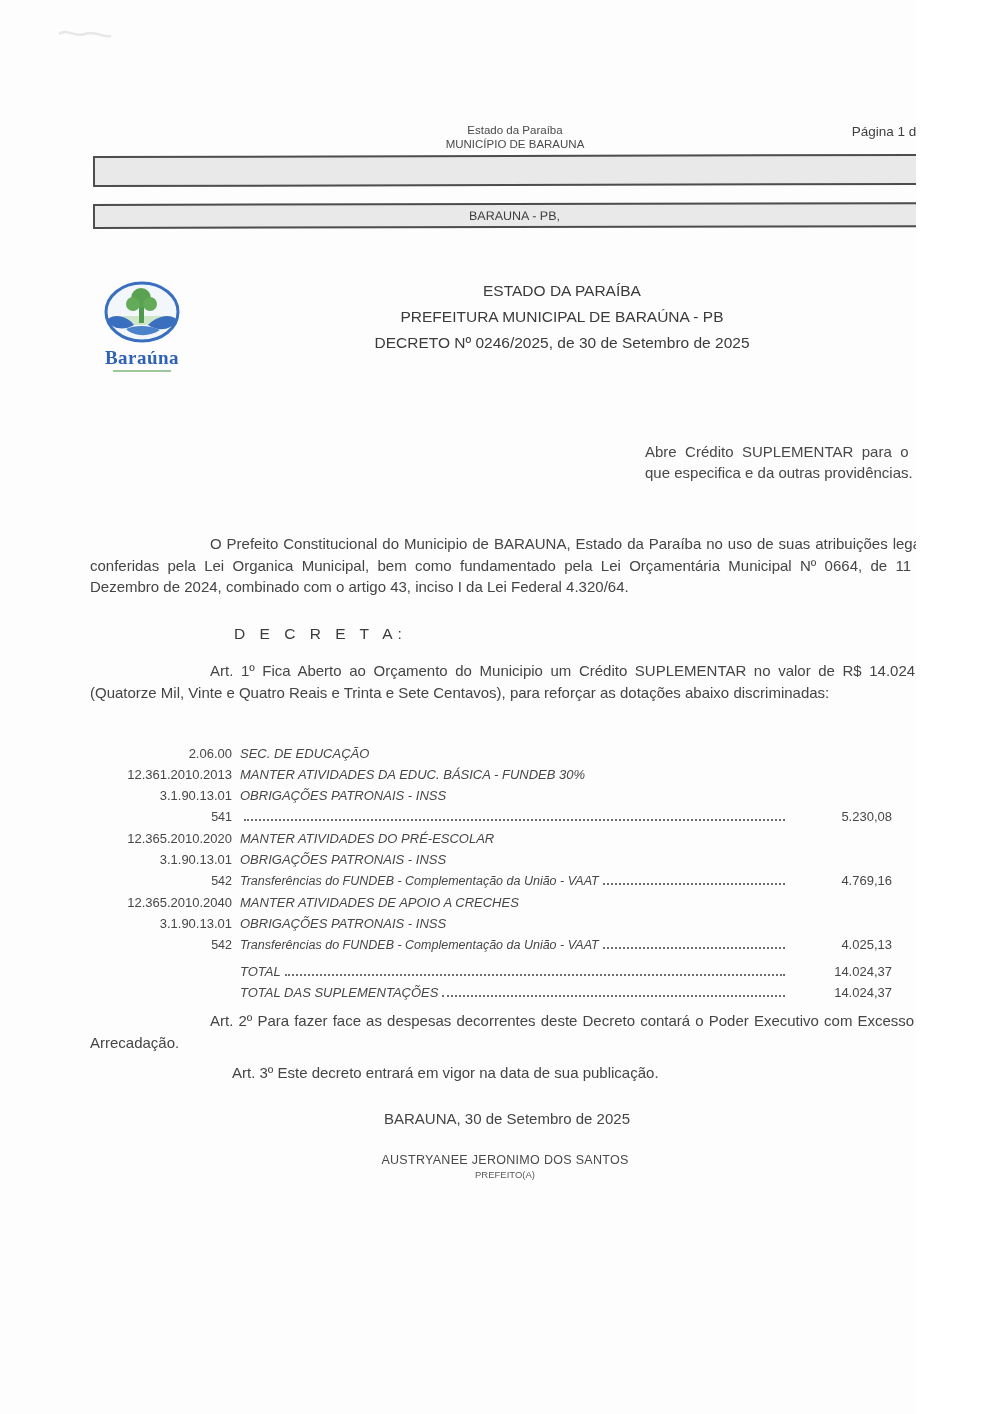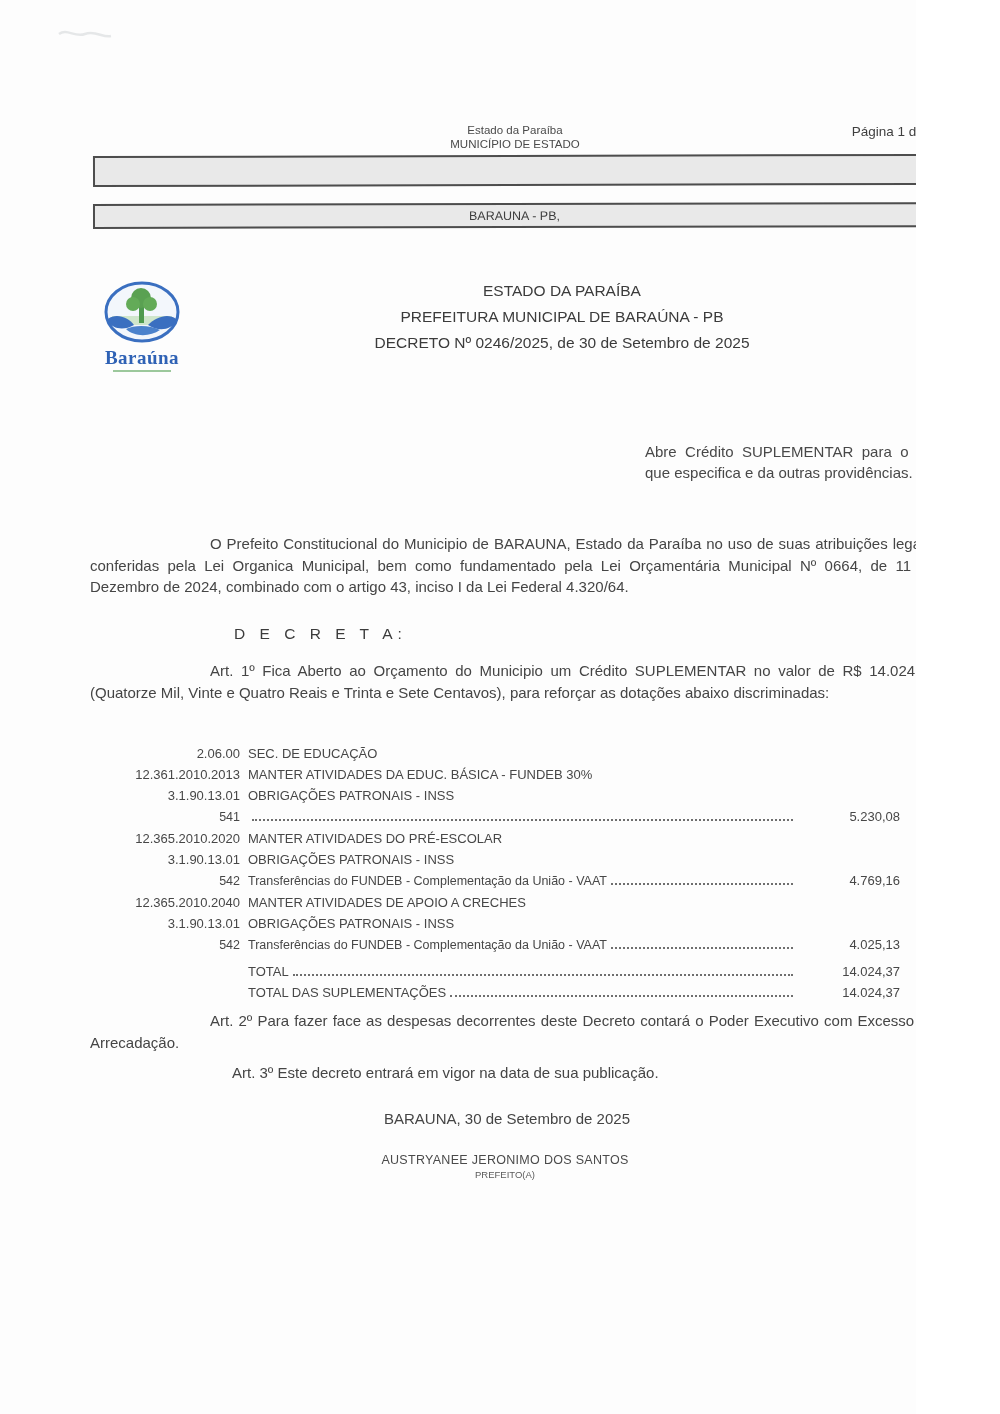--- a/index.html
+++ b/index.html
@@ -59,26 +59,26 @@
     font-size:15.5px;letter-spacing:5px;color:#3b3b3b;
   }
   .art1{top:660px;text-indent:120px;}
   .art2{top:1010px;text-indent:120px;}
   .art3{
     position:absolute;left:232px;top:1064px;
     font-size:15px;color:#454545;
   }
 
   .budget{
-    position:absolute;left:90px;top:743px;width:810px;
+    position:absolute;left:82px;top:743px;width:810px;
     font-size:13px;color:#474747;
   }
   .brow{display:flex;align-items:baseline;line-height:21px;}
   .bcode{width:150px;text-align:right;flex:none;padding-right:8px;white-space:nowrap;}
-  .bdesc{white-space:nowrap;}
+  .bdesc{white-space:nowrap;font-style:italic;}
   .brow.item{font-size:12.5px;}
   .bdots{
     flex:1;border-bottom:2px dotted #6e6e6e;
     margin:0 2px 4px 4px;min-width:20px;
   }
   .bamt{width:105px;flex:none;text-align:right;font-size:13px;white-space:nowrap;}
   .gap-sm{margin-top:5px;}
   .gap-lg{}
 
   .date-line{
@@ -98,21 +98,21 @@
 <body>
 
 <div class="page" style="--bar-fill: #e9e9e9; --bar-border: #4d4d4d; --logo-blue: #2f62b5;">
 
   <svg class="smudge" width="60" height="24" viewBox="0 0 60 24">
     <path d="M4 10 C 12 4, 20 14, 30 10 S 48 14, 56 12" fill="none" stroke="#c9cdd0" stroke-width="2.5"></path>
   </svg>
 
   <div class="hdr-center">
     <div>Estado da Paraíba</div>
-    <div>MUNICÍPIO DE ESTADO</div>
+    <div>MUNICÍPIO DE BARAUNA</div>
   </div>
 
   <div class="page-num">Página 1 de 1</div>
 
   <div class="graybar bar1"></div>
   <div class="graybar bar2">BARAUNA - PB,</div>
 
   <div class="logo">
     <svg width="80" height="64" viewBox="0 0 80 64">
       <ellipse cx="40" cy="31" rx="36" ry="29" fill="#f3f7fc" stroke="#3a6fc0" stroke-width="3"></ellipse>

